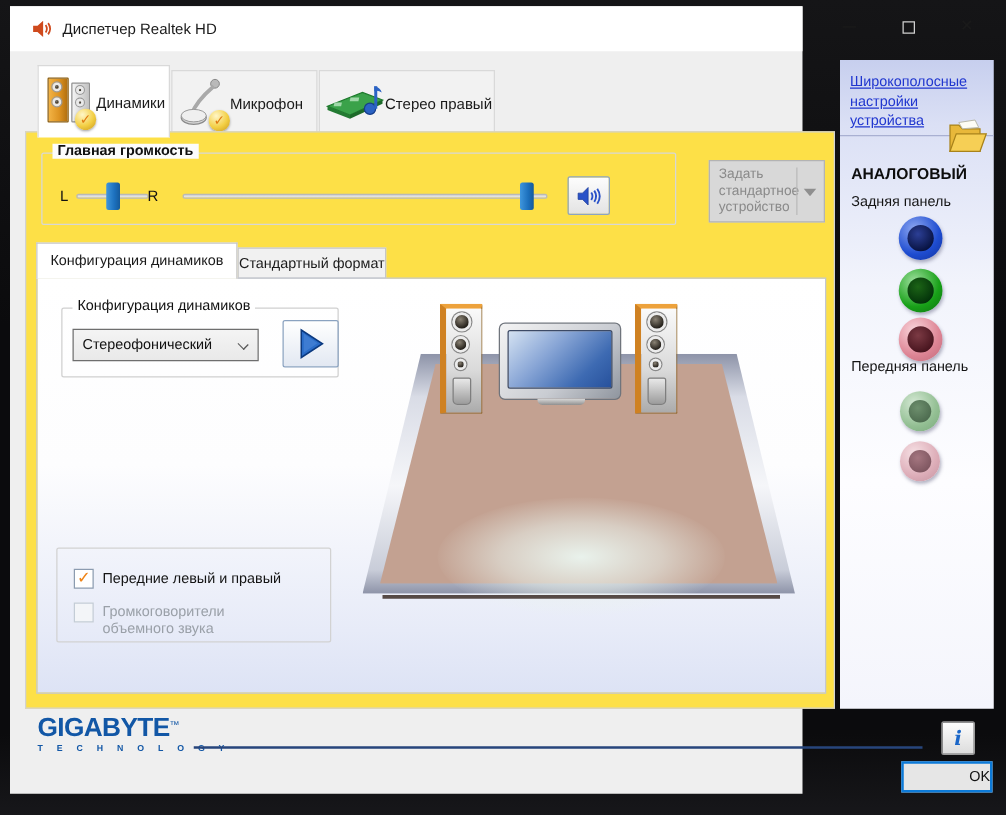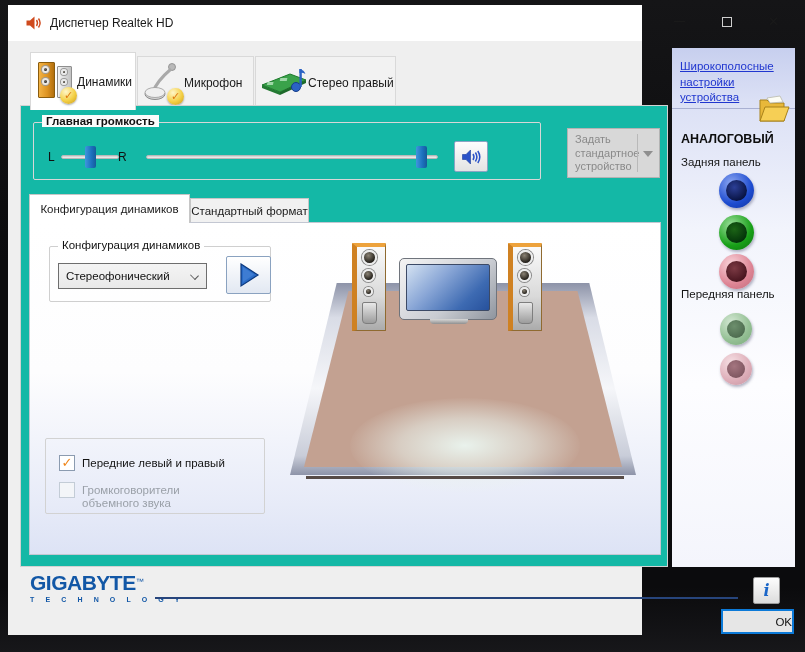--- a/index.html
+++ b/index.html
@@ -60,21 +60,21 @@
   .jack-green { left:47px; top:167px; width:35px; height:35px; background:radial-gradient(circle at 36% 30%, #9fe09f 0%, #18a018 60%, #0c7010 100%); }
   .jack-green::after { background:radial-gradient(circle at 40% 35%, #1c6416 0%, #03320a 75%); }
   .jack-pink  { left:47px; top:206px; width:35px; height:35px; background:radial-gradient(circle at 36% 30%, #fad6dc 0%, #dd8494 60%, #c06a7a 100%); }
   .jack-pink::after  { background:radial-gradient(circle at 40% 35%, #7c3a44 0%, #47141e 75%); }
   .jack-fgreen { left:48px; top:265px; width:32px; height:32px; background:radial-gradient(circle at 36% 30%, #d4e8d4 0%, #93bf93 60%, #7aa87c 100%); }
   .jack-fgreen::after { background:radial-gradient(circle at 40% 35%, #6d8f6d 0%, #4d6b4f 75%); }
   .jack-fpink  { left:48px; top:305px; width:32px; height:32px; background:radial-gradient(circle at 36% 30%, #f6e0e4 0%, #ddadb8 60%, #c493a0 100%); }
   .jack-fpink::after  { background:radial-gradient(circle at 40% 35%, #a57680 0%, #7e5660 75%); }
 
   
-  .pane { position:absolute; left:12px; top:100px; width:648px; height:462px; background:#14b8a6; border:1px solid #d2d2d2; z-index:2; }
+  .pane { position:absolute; left:12px; top:100px; width:648px; height:462px; background:#fde047; border:1px solid #d2d2d2; z-index:2; }
 
   .groupbox { position:absolute; border:1px solid #d7d7d7; border-radius:2px; }
   .groupbox .gb-label { position:absolute; top:-8px; left:8px; background:#fcfcfc; padding:0 4px; font-size:11.5px; color:#111; }
   .gb-volume { left:12px; top:16px; width:508px; height:58px; }
   .gb-volume .gb-label { font-weight:bold; }
 
   .lr-label { position:absolute; font-size:12px; color:#111; top:27px; }
   .lbl-L { left:14px; } .lbl-R { left:84px; }
   .slider-track { position:absolute; top:32px; height:4px; background:linear-gradient(180deg,#cfcfcf,#efefef); border:1px solid #b9b9b9; border-radius:2px; }
   .track-balance { left:27px; width:58px; }

